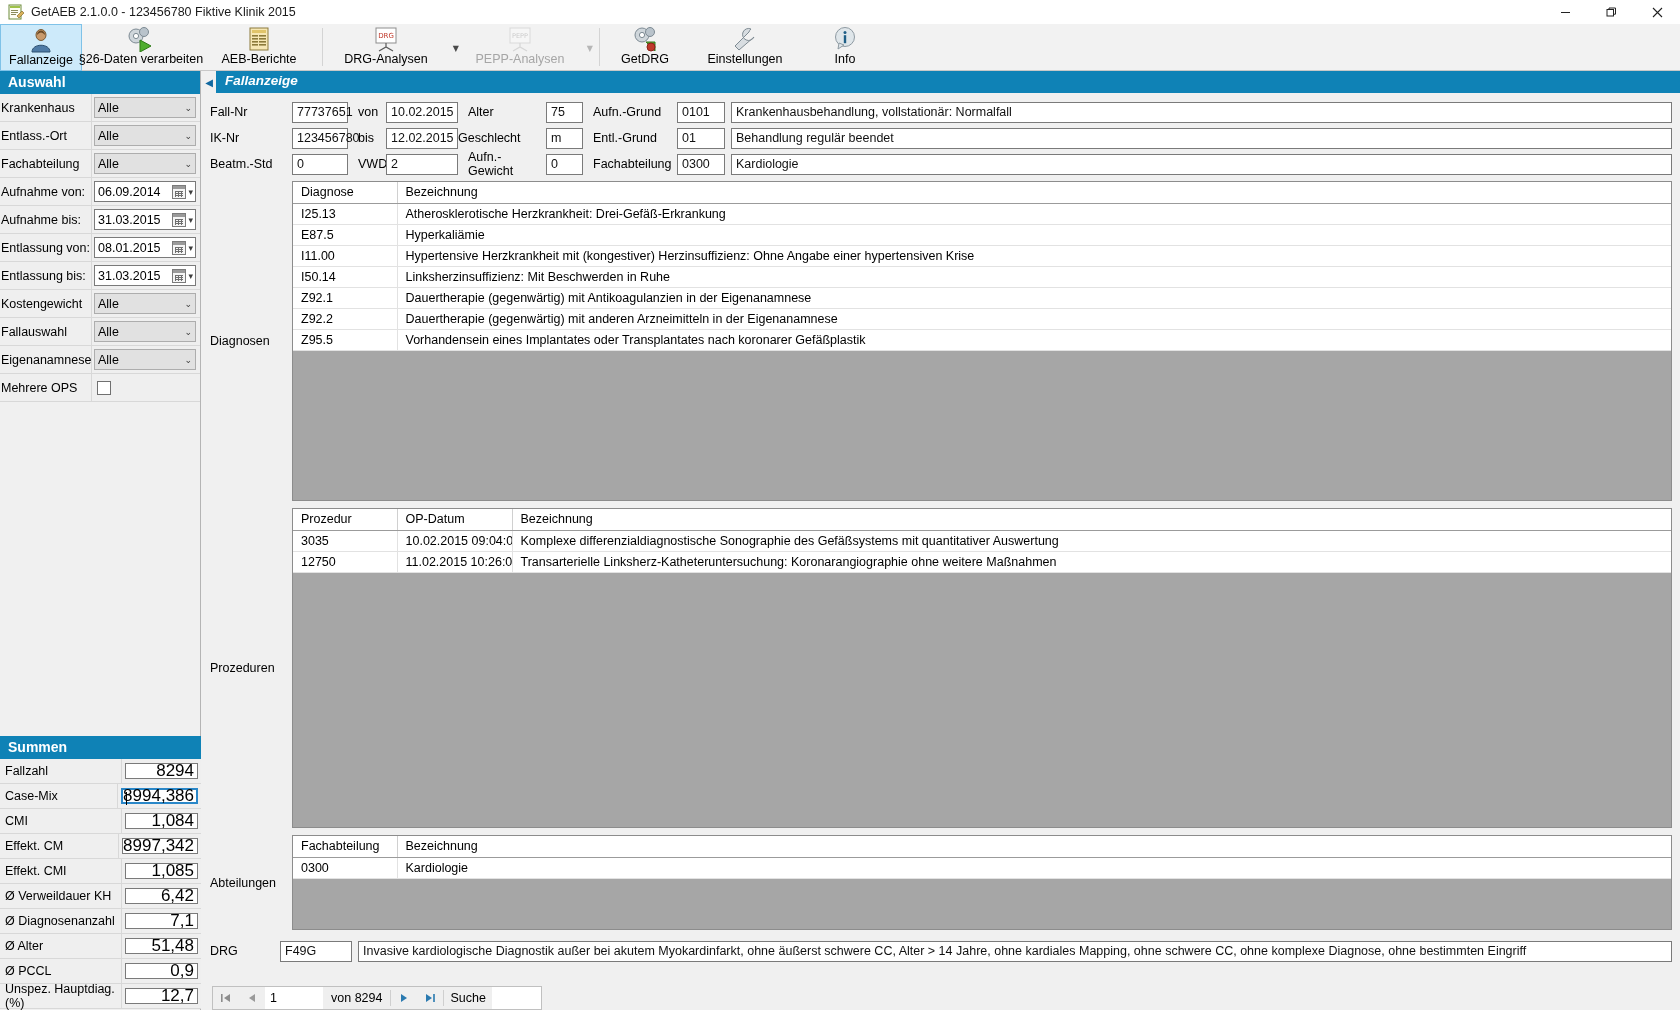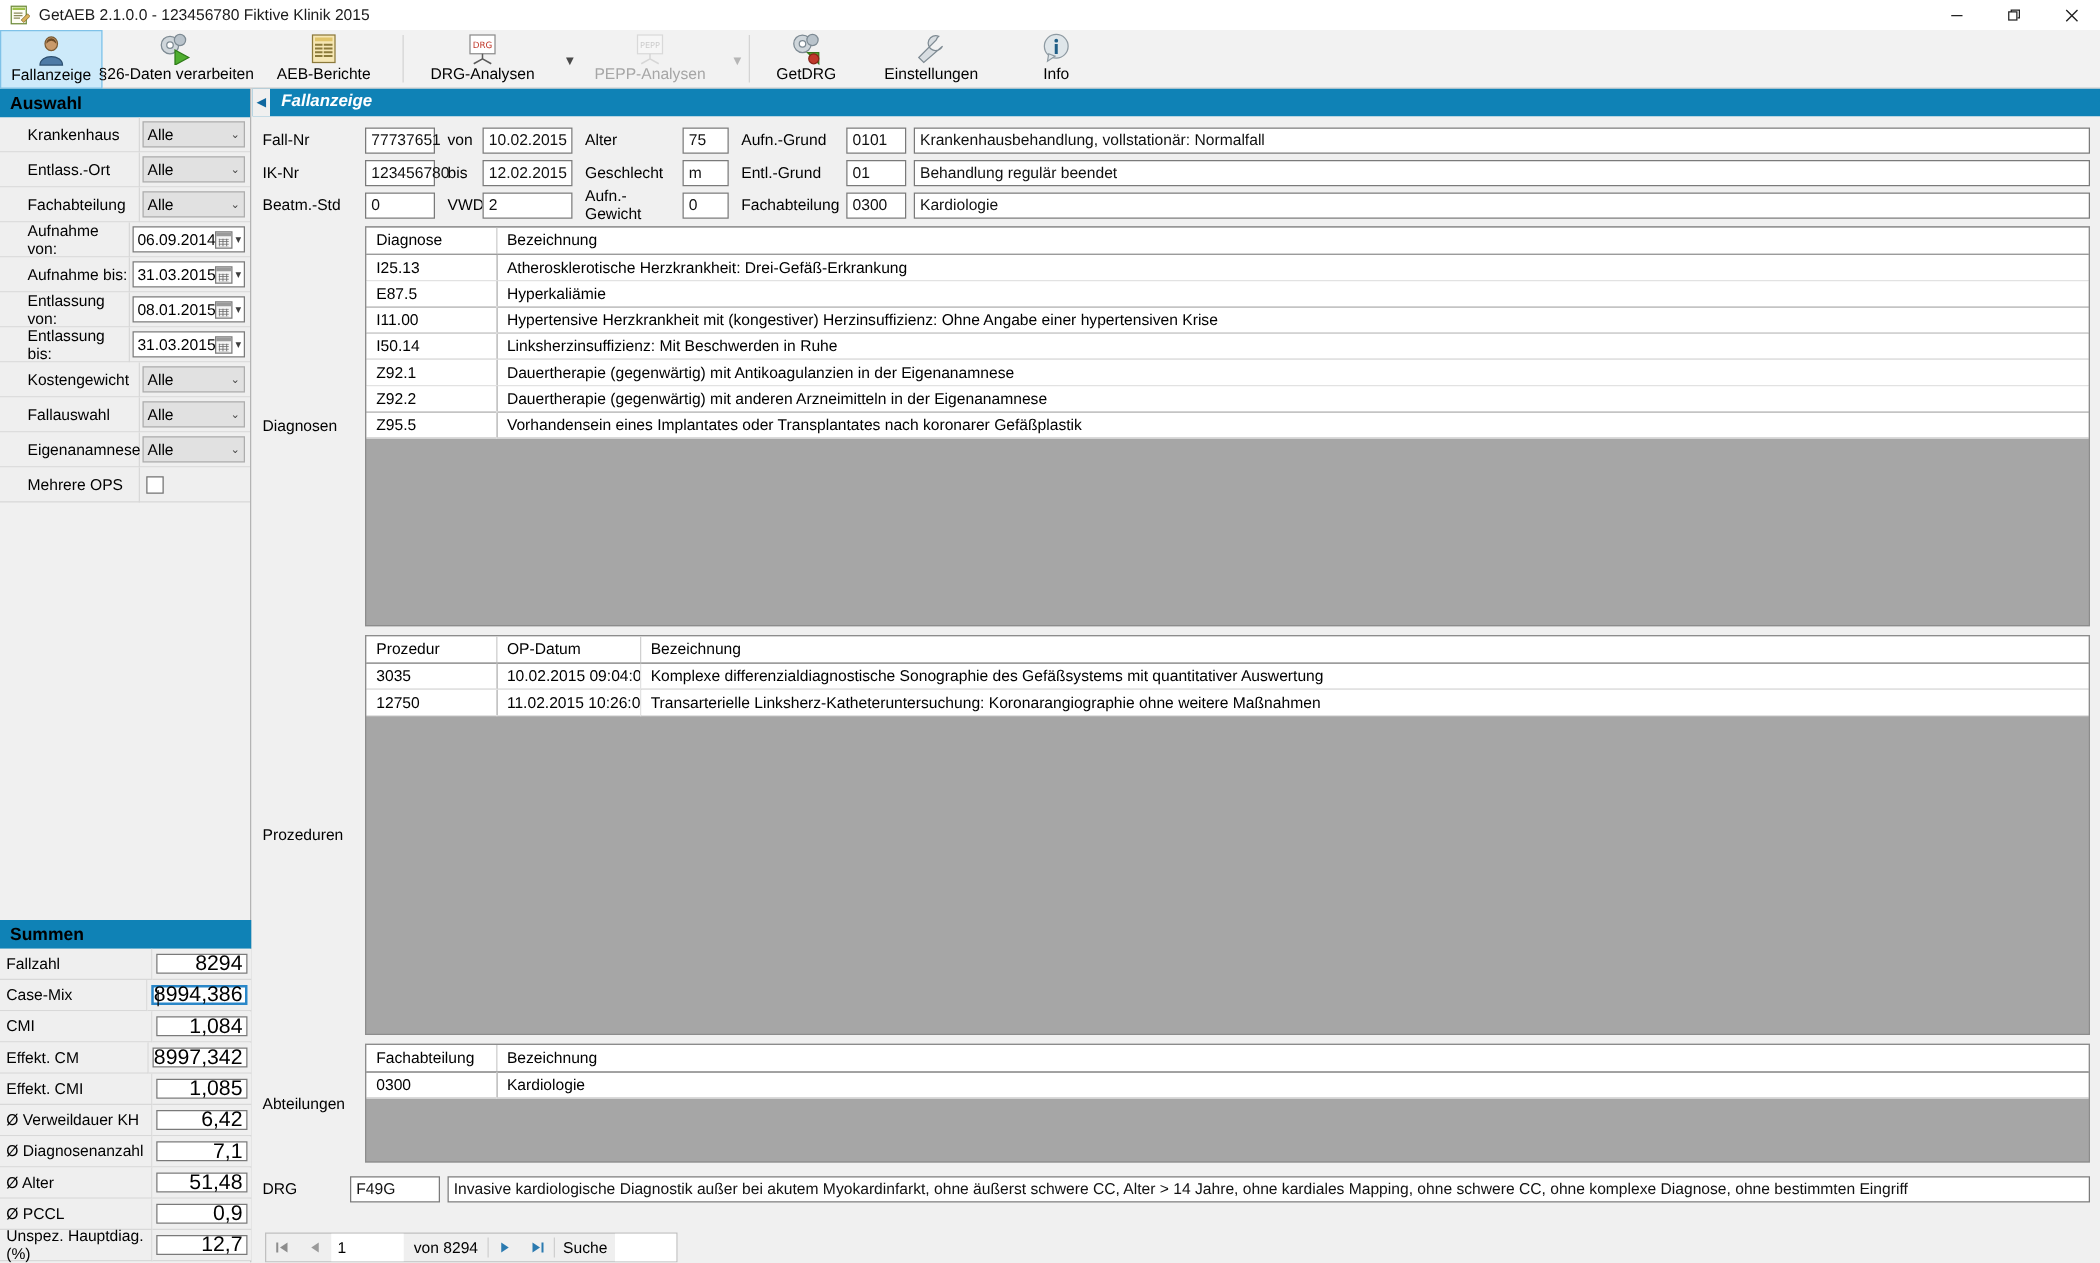--- a/index.html
+++ b/index.html
@@ -51,27 +51,27 @@
     right: 2px; top: 20px; font-family: "DejaVu Sans", sans-serif;
   }
   .rb-caret.dis { color: #b6b6b6; }
 
   
   #sidebar {
     position: absolute; left: 0; top: 71px; width: 201px; height: 939px;
     background: #f0f0f0; border-right: 1px solid #b4b4b4;
   }
   .panel-head {
-    background: #0f82b6; color: #000000; font-weight: bold; font-size: 14px;
+    background: #0f82b6; color: #ffffff; font-weight: bold; font-size: 14px;
     padding: 4px 8px 5px 8px; height: 23px; line-height: 15px;
   }
   .fieldrow { display: flex; height: 28px; align-items: stretch; }
   .fieldrow .flabel {
-    width: 112px; background: #efefef; border: 1px solid #d8d8d8; border-top: none; border-left: none;
-    display: flex; align-items: center; padding-left: 22px; font-size: 12.5px;
+    width: 92px; background: #efefef; border: 1px solid #d8d8d8; border-top: none; border-left: none;
+    display: flex; align-items: center; padding-left: 1px; font-size: 12.5px;
   }
   .fieldrow .fctl {
     flex: 1; display: flex; align-items: center; justify-content: center;
     background: #efefef; border-bottom: 1px solid #d8d8d8; padding: 0 4px 0 2px;
   }
   .combo {
     width: 100%; height: 21px; background: #e1e1e1; border: 1px solid #adadad;
     display: flex; align-items: center; padding: 0 3px; font-size: 12.5px; position: relative;
   }
   .combo .chev {
@@ -534,21 +534,21 @@
         <span class="tlab w-lab-4" style="padding-left:10px">Aufn.-Grund</span>
         <span class="tin w-in-4">0101</span>
         <span class="tin w-in-5" style="margin-left:6px">Krankenhausbehandlung, vollstationär: Normalfall</span>
       </div>
 
       <div class="trow">
         <span class="tlab w-lab-1">IK-Nr</span>
         <span class="tin w-in-1">123456780</span>
         <span class="tlab w-lab-2" style="padding-left:10px">bis</span>
         <span class="tin w-in-2">12.02.2015</span>
-        <span class="tlab w-lab-3" style="padding-left:10px">Geschlecht</span>
+        <span class="tlab w-lab-3" style="">Geschlecht</span>
         <span class="tin w-in-3">m</span>
         <span class="tlab w-lab-4" style="padding-left:10px">Entl.-Grund</span>
         <span class="tin w-in-4">01</span>
         <span class="tin w-in-5" style="margin-left:6px">Behandlung regulär beendet</span>
       </div>
 
       <div class="trow">
         <span class="tlab w-lab-1">Beatm.-Std</span>
         <span class="tin w-in-1">0</span>
         <span class="tlab w-lab-2" style="padding-left:10px">VWD</span>

